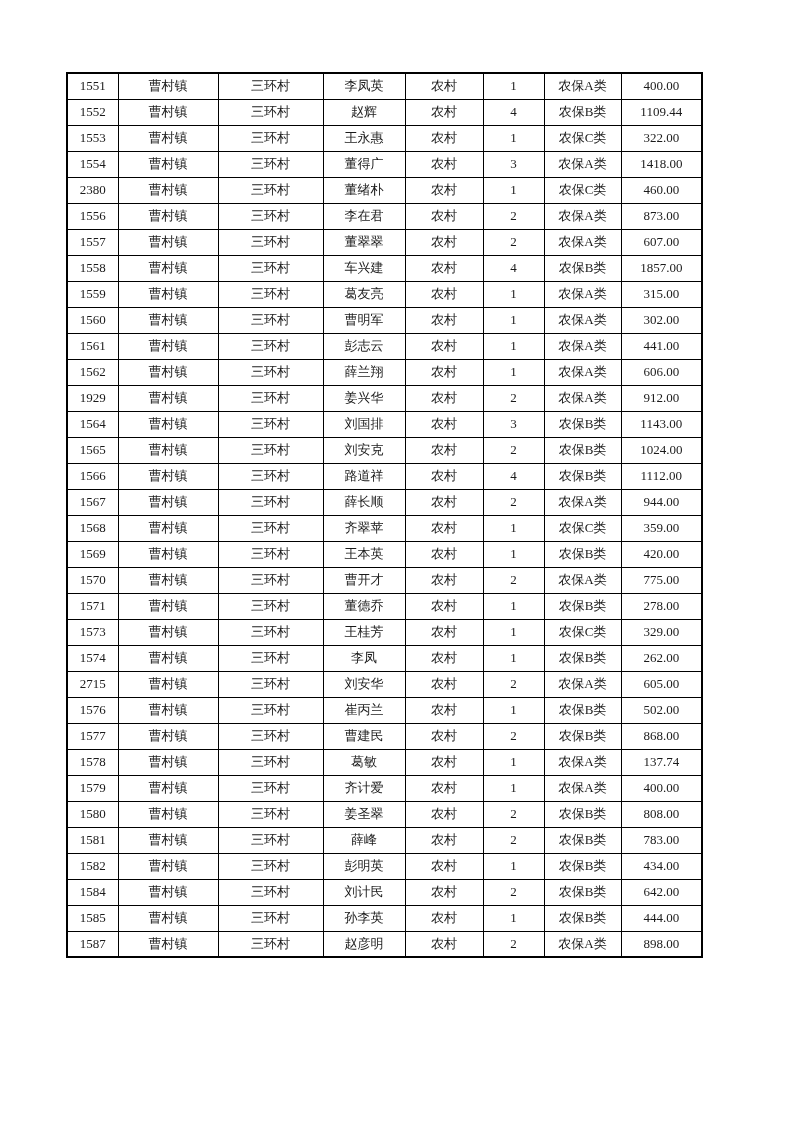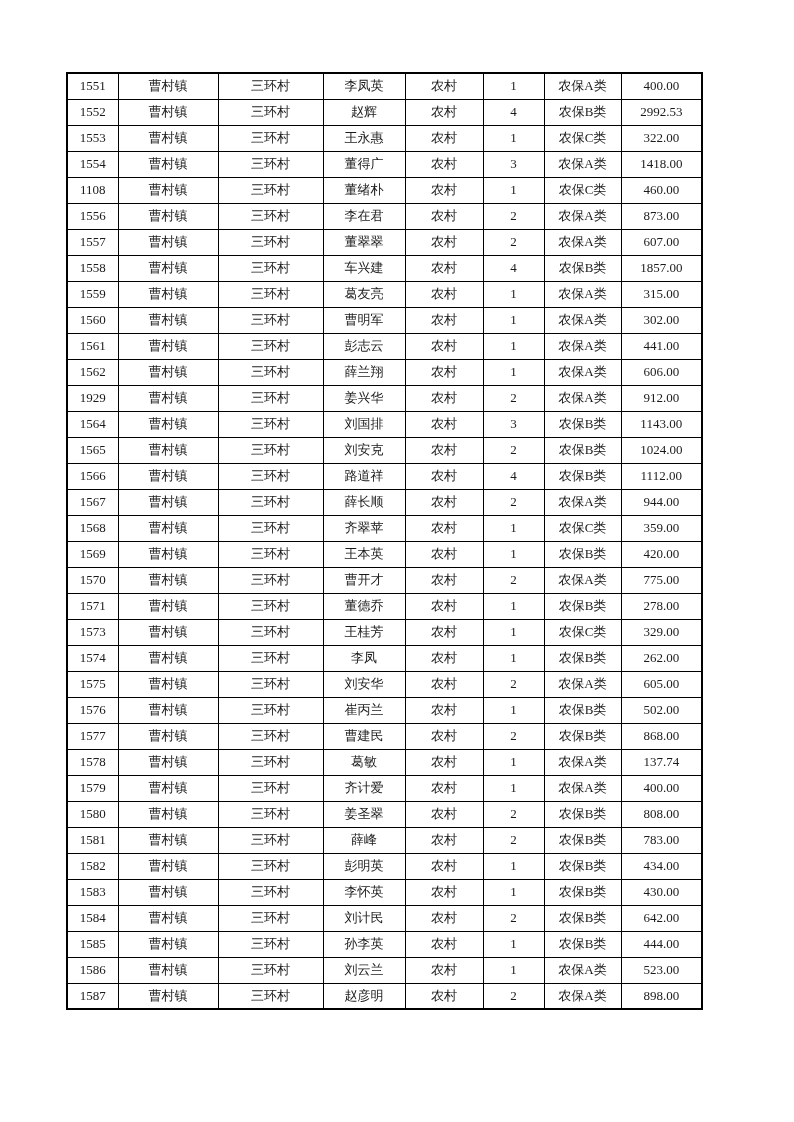--- a/index.html
+++ b/index.html
@@ -78,21 +78,21 @@
           <td>400.00</td>
         </tr>
         <tr>
           <td>1552</td>
           <td>曹村镇</td>
           <td>三环村</td>
           <td>赵辉</td>
           <td>农村</td>
           <td>4</td>
           <td>农保B类</td>
-          <td>2992.53</td>
+          <td>1109.44</td>
         </tr>
         <tr>
           <td>1553</td>
           <td>曹村镇</td>
           <td>三环村</td>
           <td>王永惠</td>
           <td>农村</td>
           <td>1</td>
           <td>农保C类</td>
           <td>322.00</td>
@@ -101,21 +101,21 @@
           <td>1554</td>
           <td>曹村镇</td>
           <td>三环村</td>
           <td>董得广</td>
           <td>农村</td>
           <td>3</td>
           <td>农保A类</td>
           <td>1418.00</td>
         </tr>
         <tr>
-          <td>1108</td>
+          <td>2380</td>
           <td>曹村镇</td>
           <td>三环村</td>
           <td>董绪朴</td>
           <td>农村</td>
           <td>1</td>
           <td>农保C类</td>
           <td>460.00</td>
         </tr>
         <tr>
           <td>1556</td>
@@ -291,21 +291,21 @@
           <td>1574</td>
           <td>曹村镇</td>
           <td>三环村</td>
           <td>李凤</td>
           <td>农村</td>
           <td>1</td>
           <td>农保B类</td>
           <td>262.00</td>
         </tr>
         <tr>
-          <td>1575</td>
+          <td>2715</td>
           <td>曹村镇</td>
           <td>三环村</td>
           <td>刘安华</td>
           <td>农村</td>
           <td>2</td>
           <td>农保A类</td>
           <td>605.00</td>
         </tr>
         <tr>
           <td>1576</td>
@@ -371,58 +371,38 @@
           <td>1582</td>
           <td>曹村镇</td>
           <td>三环村</td>
           <td>彭明英</td>
           <td>农村</td>
           <td>1</td>
           <td>农保B类</td>
           <td>434.00</td>
         </tr>
         <tr>
-          <td>1583</td>
-          <td>曹村镇</td>
-          <td>三环村</td>
-          <td>李怀英</td>
-          <td>农村</td>
-          <td>1</td>
-          <td>农保B类</td>
-          <td>430.00</td>
-        </tr>
-        <tr>
           <td>1584</td>
           <td>曹村镇</td>
           <td>三环村</td>
           <td>刘计民</td>
           <td>农村</td>
           <td>2</td>
           <td>农保B类</td>
           <td>642.00</td>
         </tr>
         <tr>
           <td>1585</td>
           <td>曹村镇</td>
           <td>三环村</td>
           <td>孙李英</td>
           <td>农村</td>
           <td>1</td>
           <td>农保B类</td>
           <td>444.00</td>
-        </tr>
-        <tr>
-          <td>1586</td>
-          <td>曹村镇</td>
-          <td>三环村</td>
-          <td>刘云兰</td>
-          <td>农村</td>
-          <td>1</td>
-          <td>农保A类</td>
-          <td>523.00</td>
         </tr>
         <tr>
           <td>1587</td>
           <td>曹村镇</td>
           <td>三环村</td>
           <td>赵彦明</td>
           <td>农村</td>
           <td>2</td>
           <td>农保A类</td>
           <td>898.00</td>

